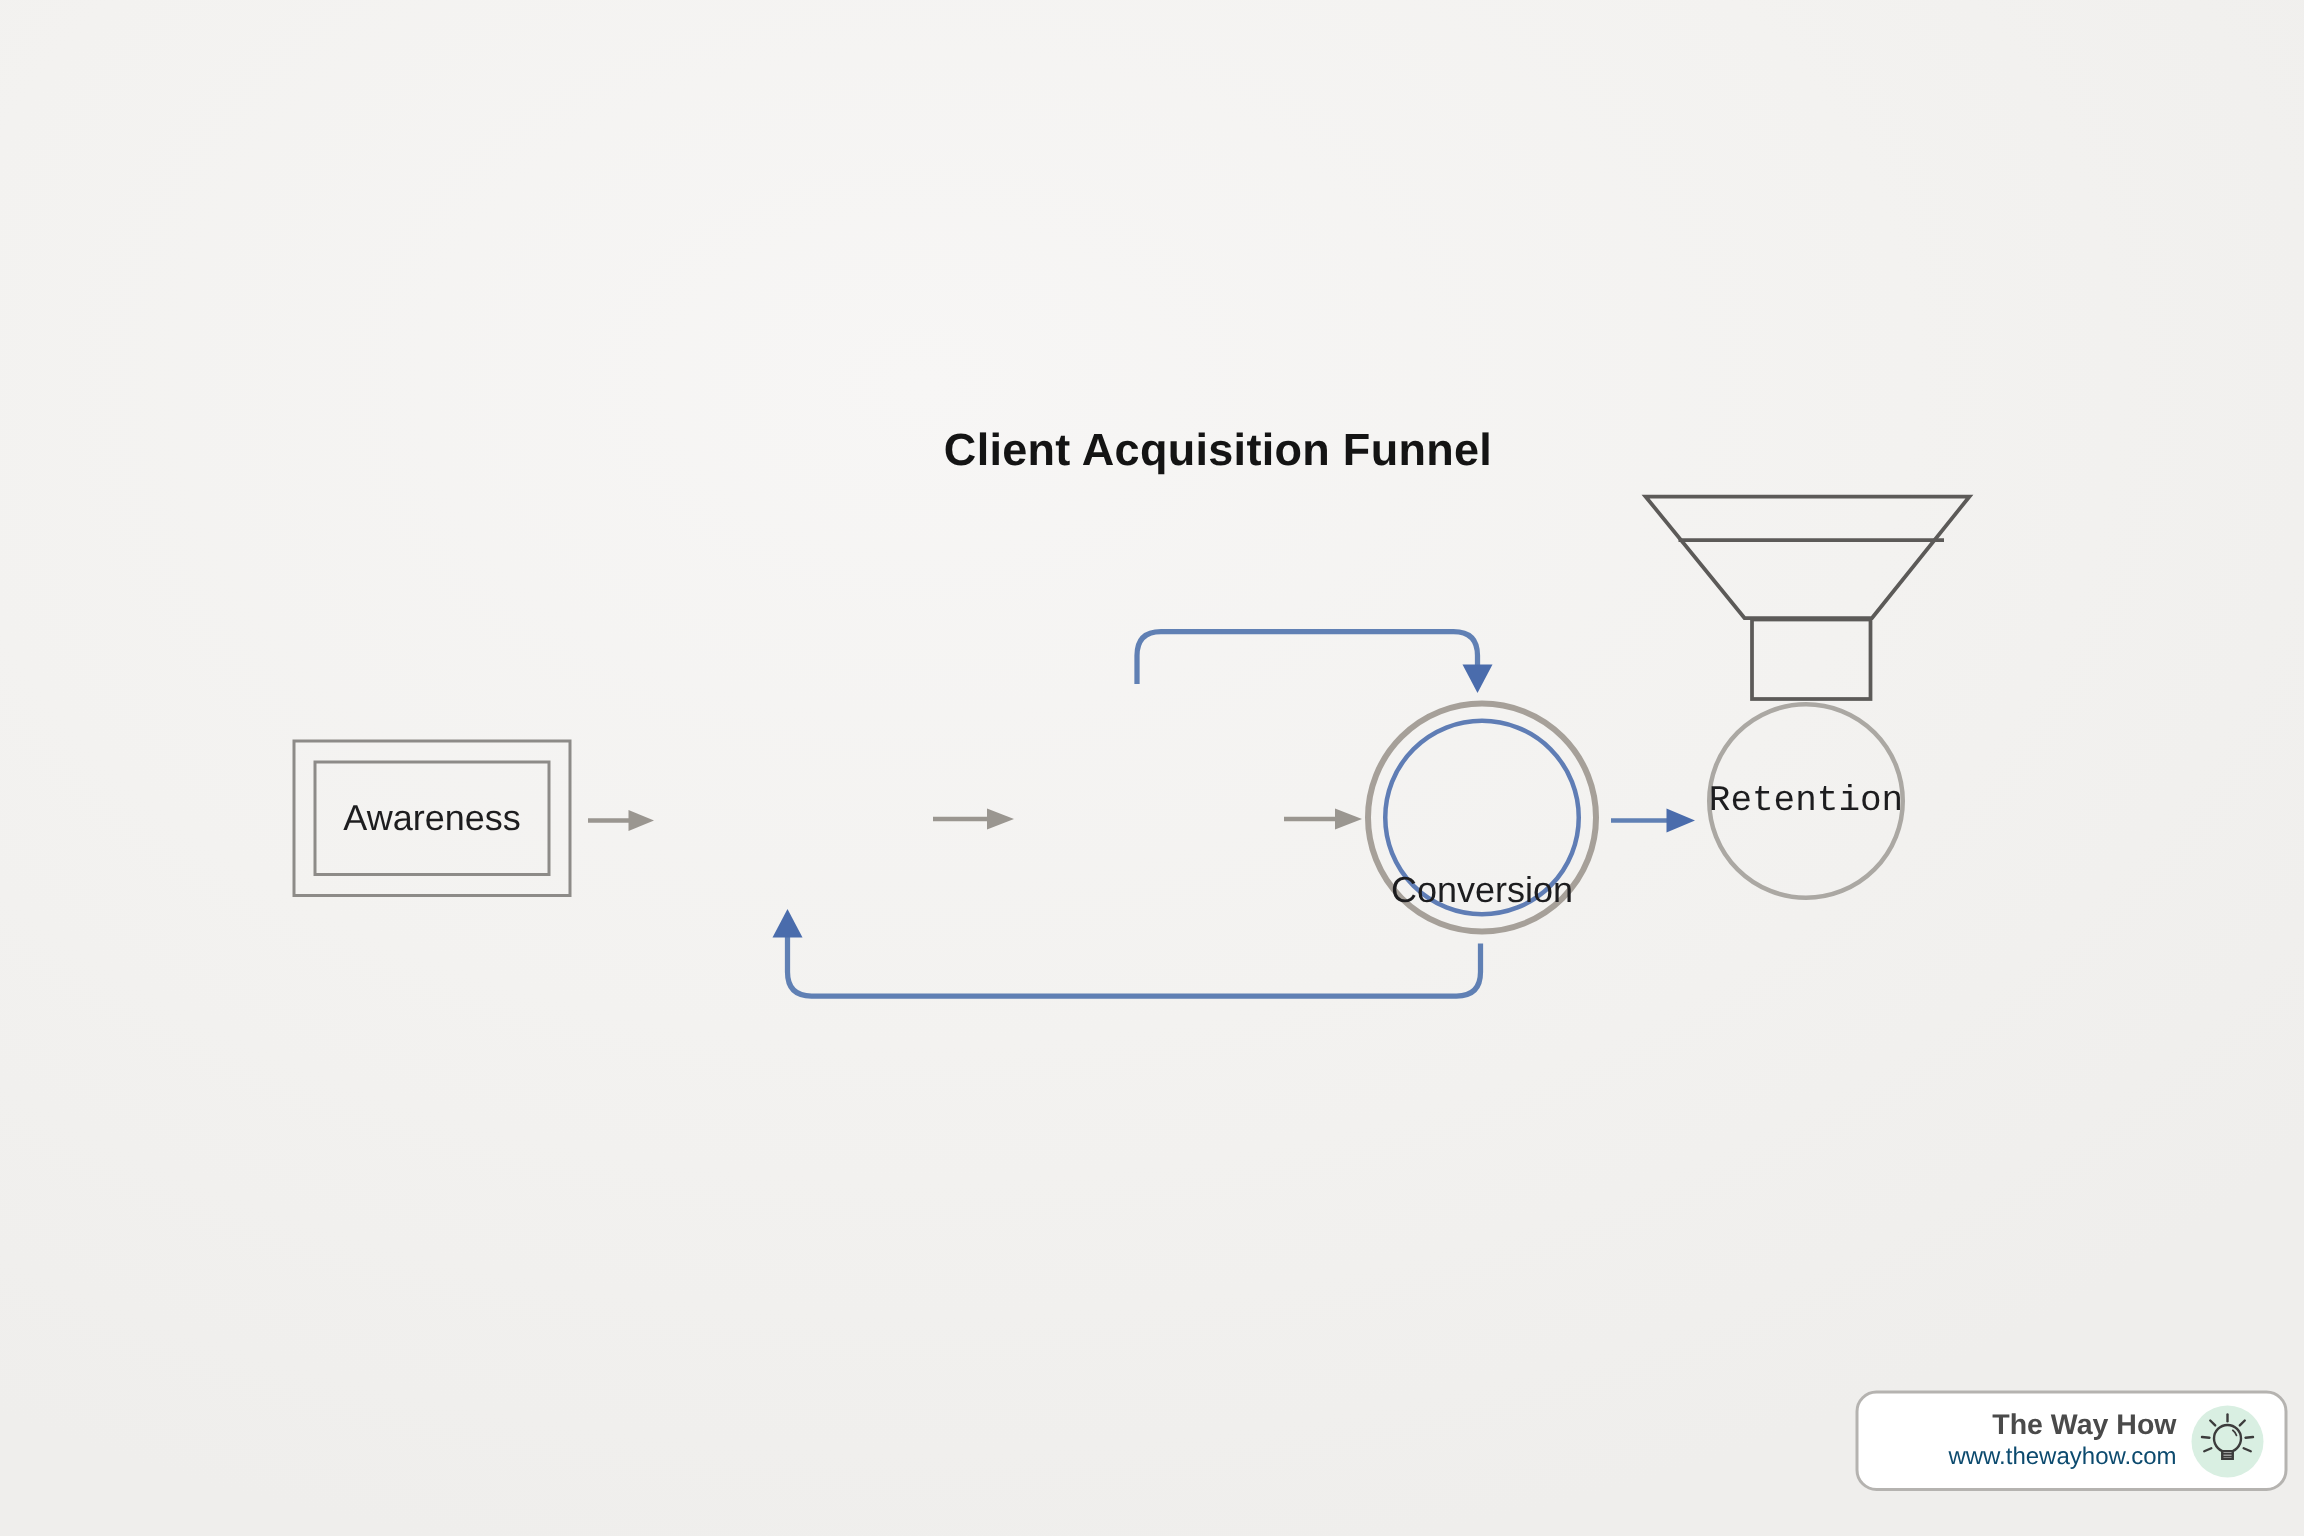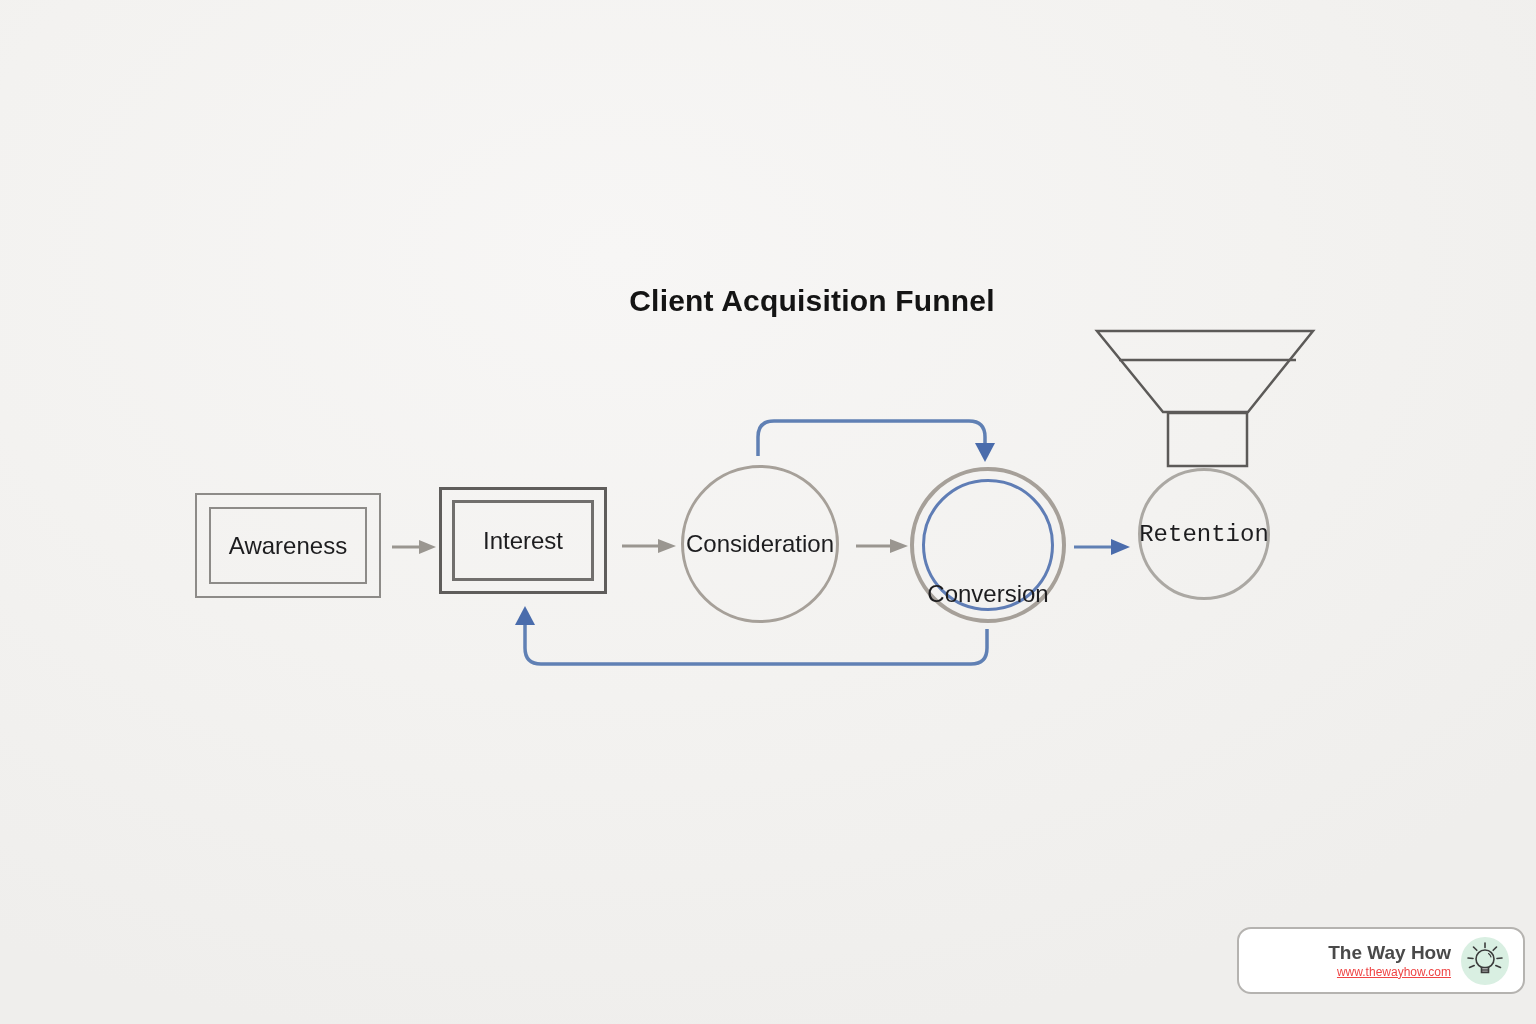--- a/index.html
+++ b/index.html
@@ -101,44 +101,36 @@
     border: 2px solid #b5b3b0;
     border-radius: 14px;
     display: flex;
     align-items: center;
     justify-content: flex-end;
     gap: 9px;
     padding-right: 13px;
   }
   .wm-text { text-align: right; line-height: 1.25; }
   .wm-brand { font-size: 19px; font-weight: 700; color: #4a4a4a; }
-  .wm-url { font-size: 12px; color: #ef4444; text-decoration: underline; }
+  .wm-url { font-size: 16px; color: #0c4a6e; }
 </style>
 </head>
 <body>
 
 <div class="stage">
 
   <div class="diagram-title">Client Acquisition Funnel</div>
 
   <div class="rect-node awareness-outer">
     <div class="inner awareness-inner">
       <span class="node-label">Awareness</span>
     </div>
   </div>
 
-  <div class="rect-node interest-outer">
-    <div class="inner interest-inner">
-      <span class="node-label">Interest</span>
-    </div>
-  </div>
-
-  <div class="circle-node consideration">
-    <span class="node-label">Consideration</span>
-  </div>
+
 
   <div class="circle-node conversion-outer">
     <div class="conversion-inner">
       <span class="node-label">Conversion</span>
     </div>
   </div>
 
   <div class="circle-node retention">
     <span class="node-label">Retention</span>
   </div>

